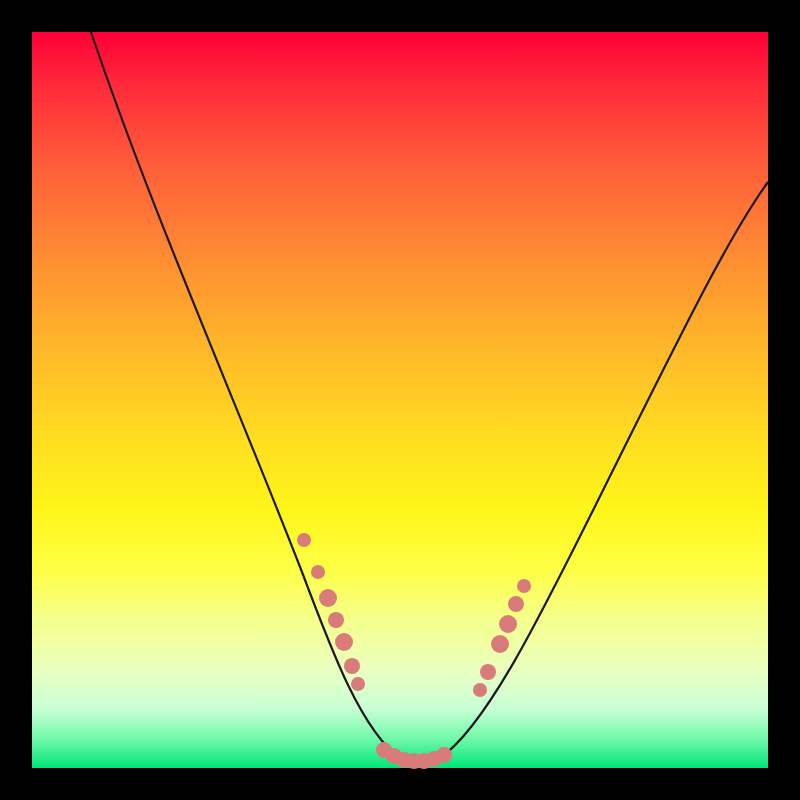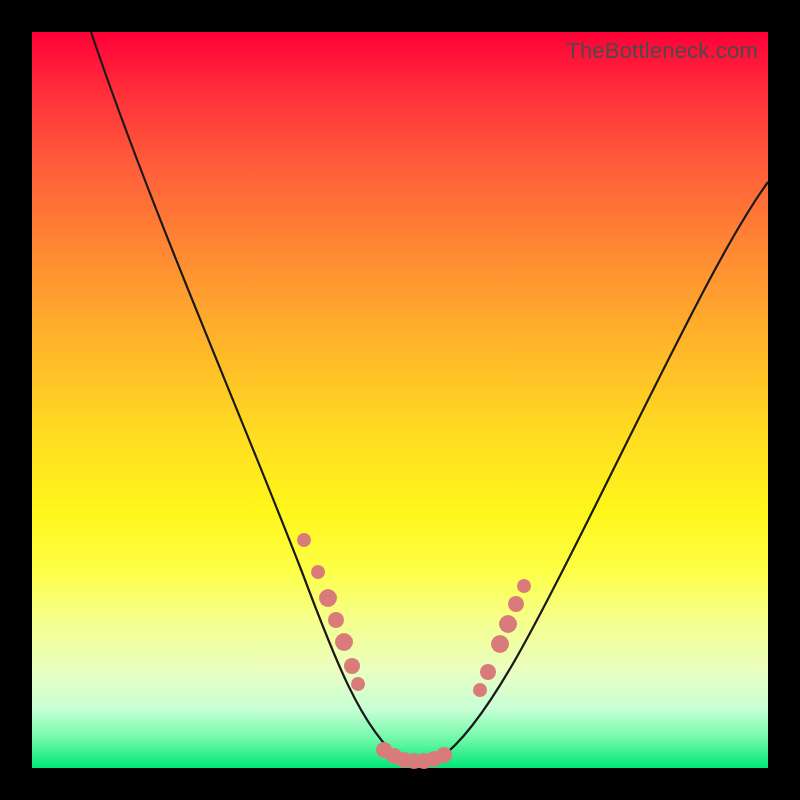--- a/index.html
+++ b/index.html
@@ -66,21 +66,20 @@
     fill: #d97b7b;
     stroke: none;
   }
 </style>
 </head>
 <body>
 
 <div class="frame">
   <div class="plot-area">
 
-    <div class="watermark">TheBottleneck.com</div>
 
     <svg class="curve" viewBox="0 0 736 736">
 
       <path class="curve-path" d="M 59 0
                C 120 180, 200 360, 270 540
                C 300 620, 330 700, 370 728
                C 380 732, 395 732, 408 726
                C 460 690, 520 560, 600 400
                C 660 280, 700 200, 736 150"></path>
 

